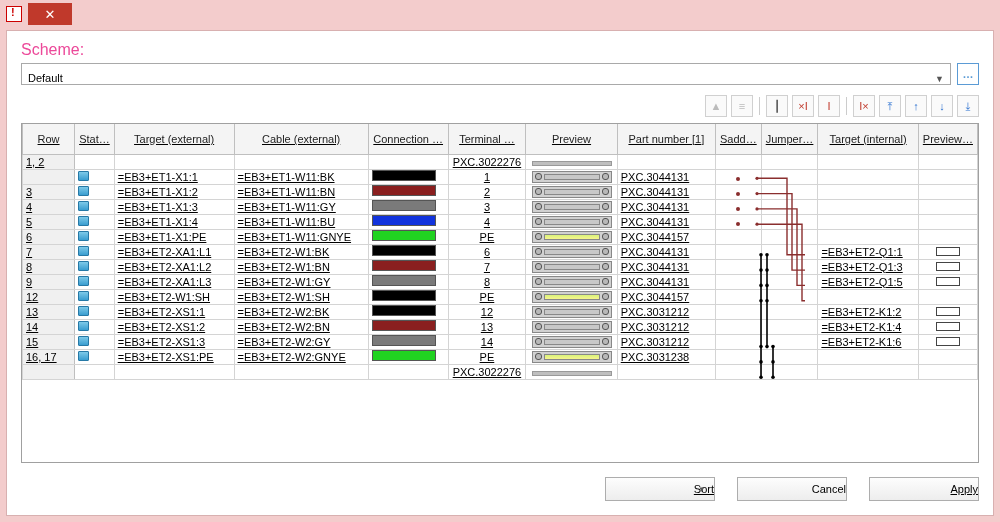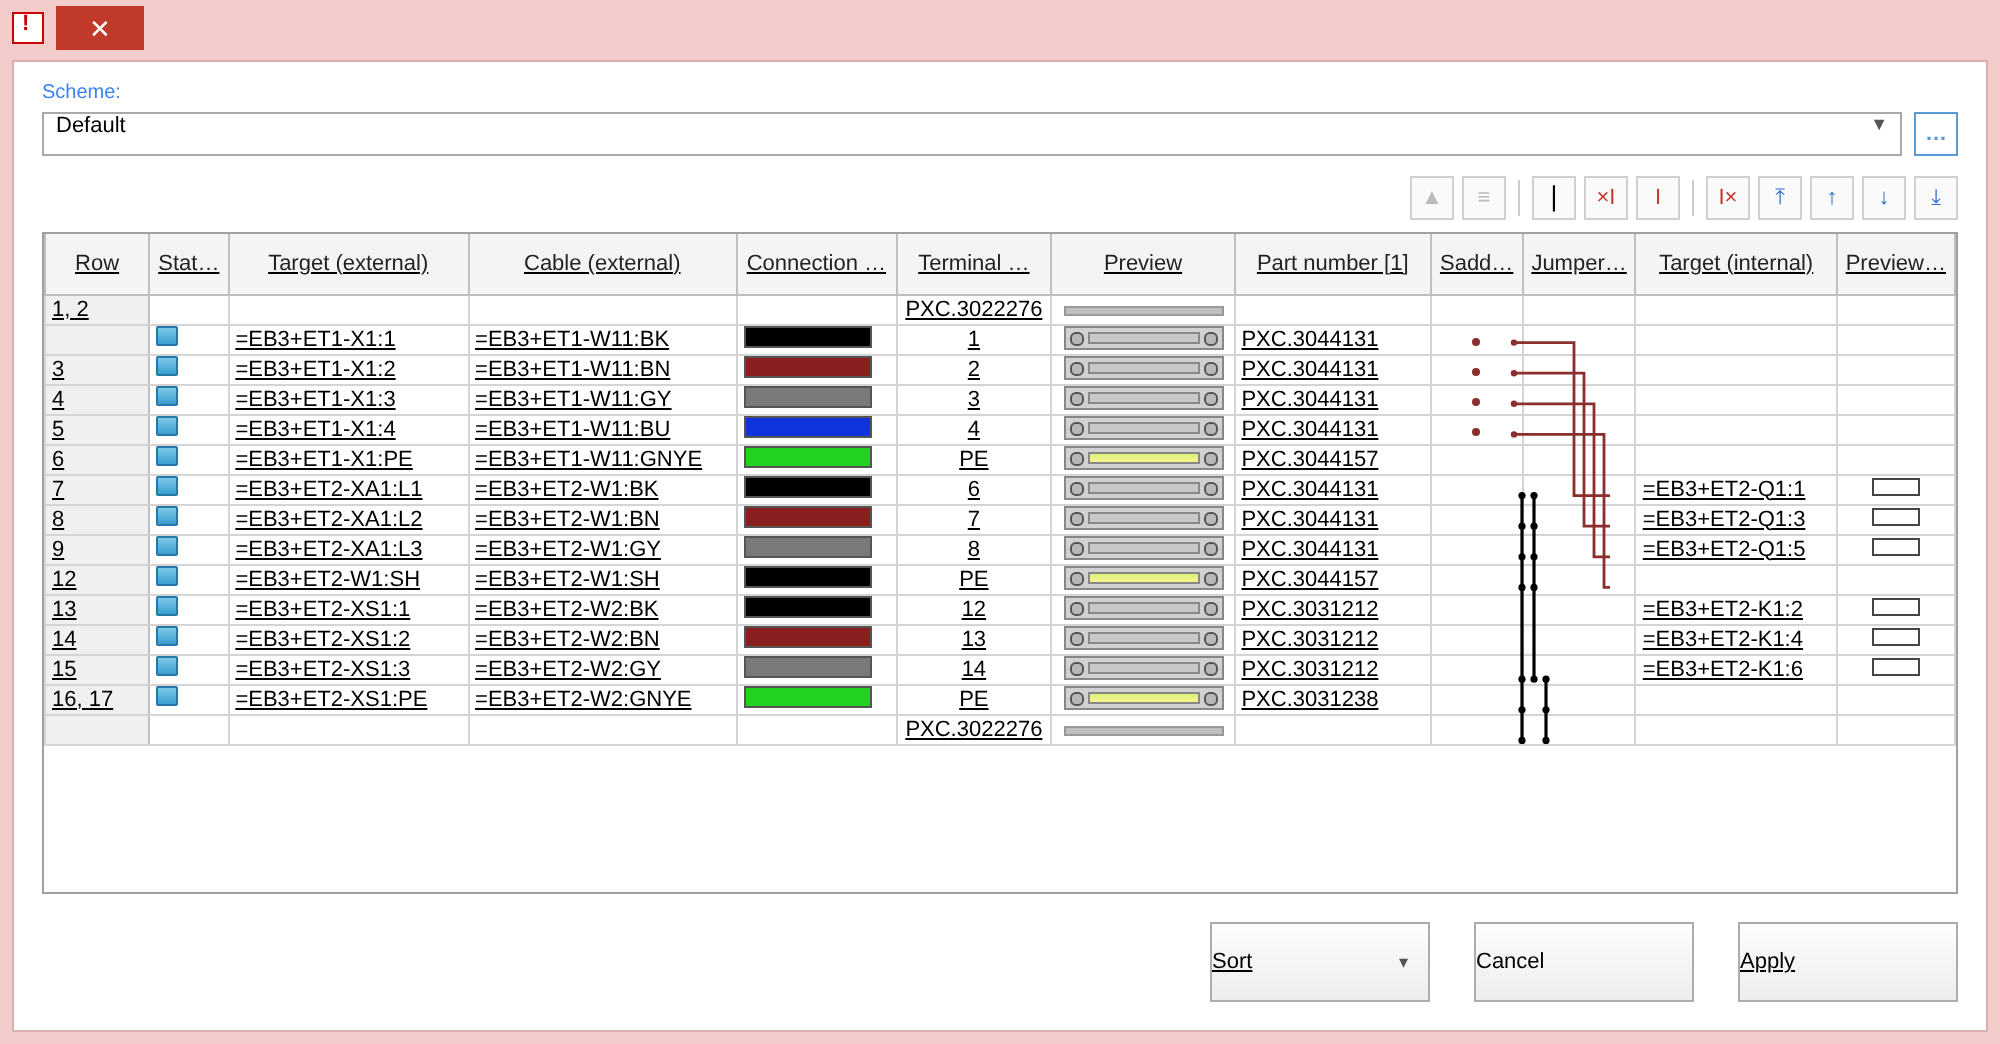--- a/index.html
+++ b/index.html
@@ -59,30 +59,30 @@
 }
 .content {
   flex: 1;
   background: #fff;
   margin: 2px 6px 6px 6px;
   border: 1px solid #d8b0b0;
   padding: 10px 14px 14px 14px;
   display: flex;
   flex-direction: column;
 }
-.scheme-label { margin-bottom: 4px; color: #3b82f6; font-size: 10px; }
+.scheme-label { margin-bottom: 4px; color: #ec4899; font-size: 16px; }
 .scheme-row { display: flex; gap: 6px; margin-bottom: 10px; }
 .scheme-select {
   flex: 1;
   height: 22px;
   border: 1px solid #a9a9a9;
   background: #fff;
   padding: 0 6px;
   display: flex;
-  align-items: flex-start;
+  align-items: flex-end;
   justify-content: space-between;
   cursor: pointer;
 }
 .scheme-select .chev { font-size: 9px; color: #555; }
 .scheme-extra {
   width: 22px; height: 22px;
   border: 1px solid #5b9bd5;
   display: flex; align-items: center; justify-content: center;
   color: #5b9bd5; cursor: pointer;
   font-weight: bold;
@@ -158,25 +158,26 @@
 .preview-cell.slim { height: 5px; background:#bfbfbf; border:1px solid #999; }
 .sadd-dot { width:4px;height:4px;border-radius:2px;background:#8a2e2e;display:inline-block;}
 .int-preview { width:24px;height:9px;border:1px solid #444;display:inline-block;}
 .footer {
   display: flex;
   justify-content: flex-end;
   gap: 22px;
   margin-top: 14px;
 }
 .btn {
-  width: 110px; height: 40px;
+  width: 110px; height: 24px;
   border: 1px solid #adadad;
   background: linear-gradient(#fdfdfd,#ededed);
-  display: flex; align-items: center; justify-content: flex-start;
+  display: flex; align-items: center; justify-content: flex-end;
   cursor: pointer;
+  padding-left: 13px;
 }
 .btn.sort { position: relative; }
 .btn.sort::after { content:"▾"; position:absolute; right:10px; font-size:9px; color:#555;}
 col.c-row{width:54px} col.c-stat{width:32px} col.c-te{width:122px} col.c-ce{width:136px}
 col.c-conn{width:80px} col.c-term{width:78px} col.c-prev{width:92px} col.c-part{width:100px}
 col.c-sadd{width:38px} col.c-jump{width:56px} col.c-ti{width:102px} col.c-pi{width:48px}
 </style>
 </head>
 <body>
 

